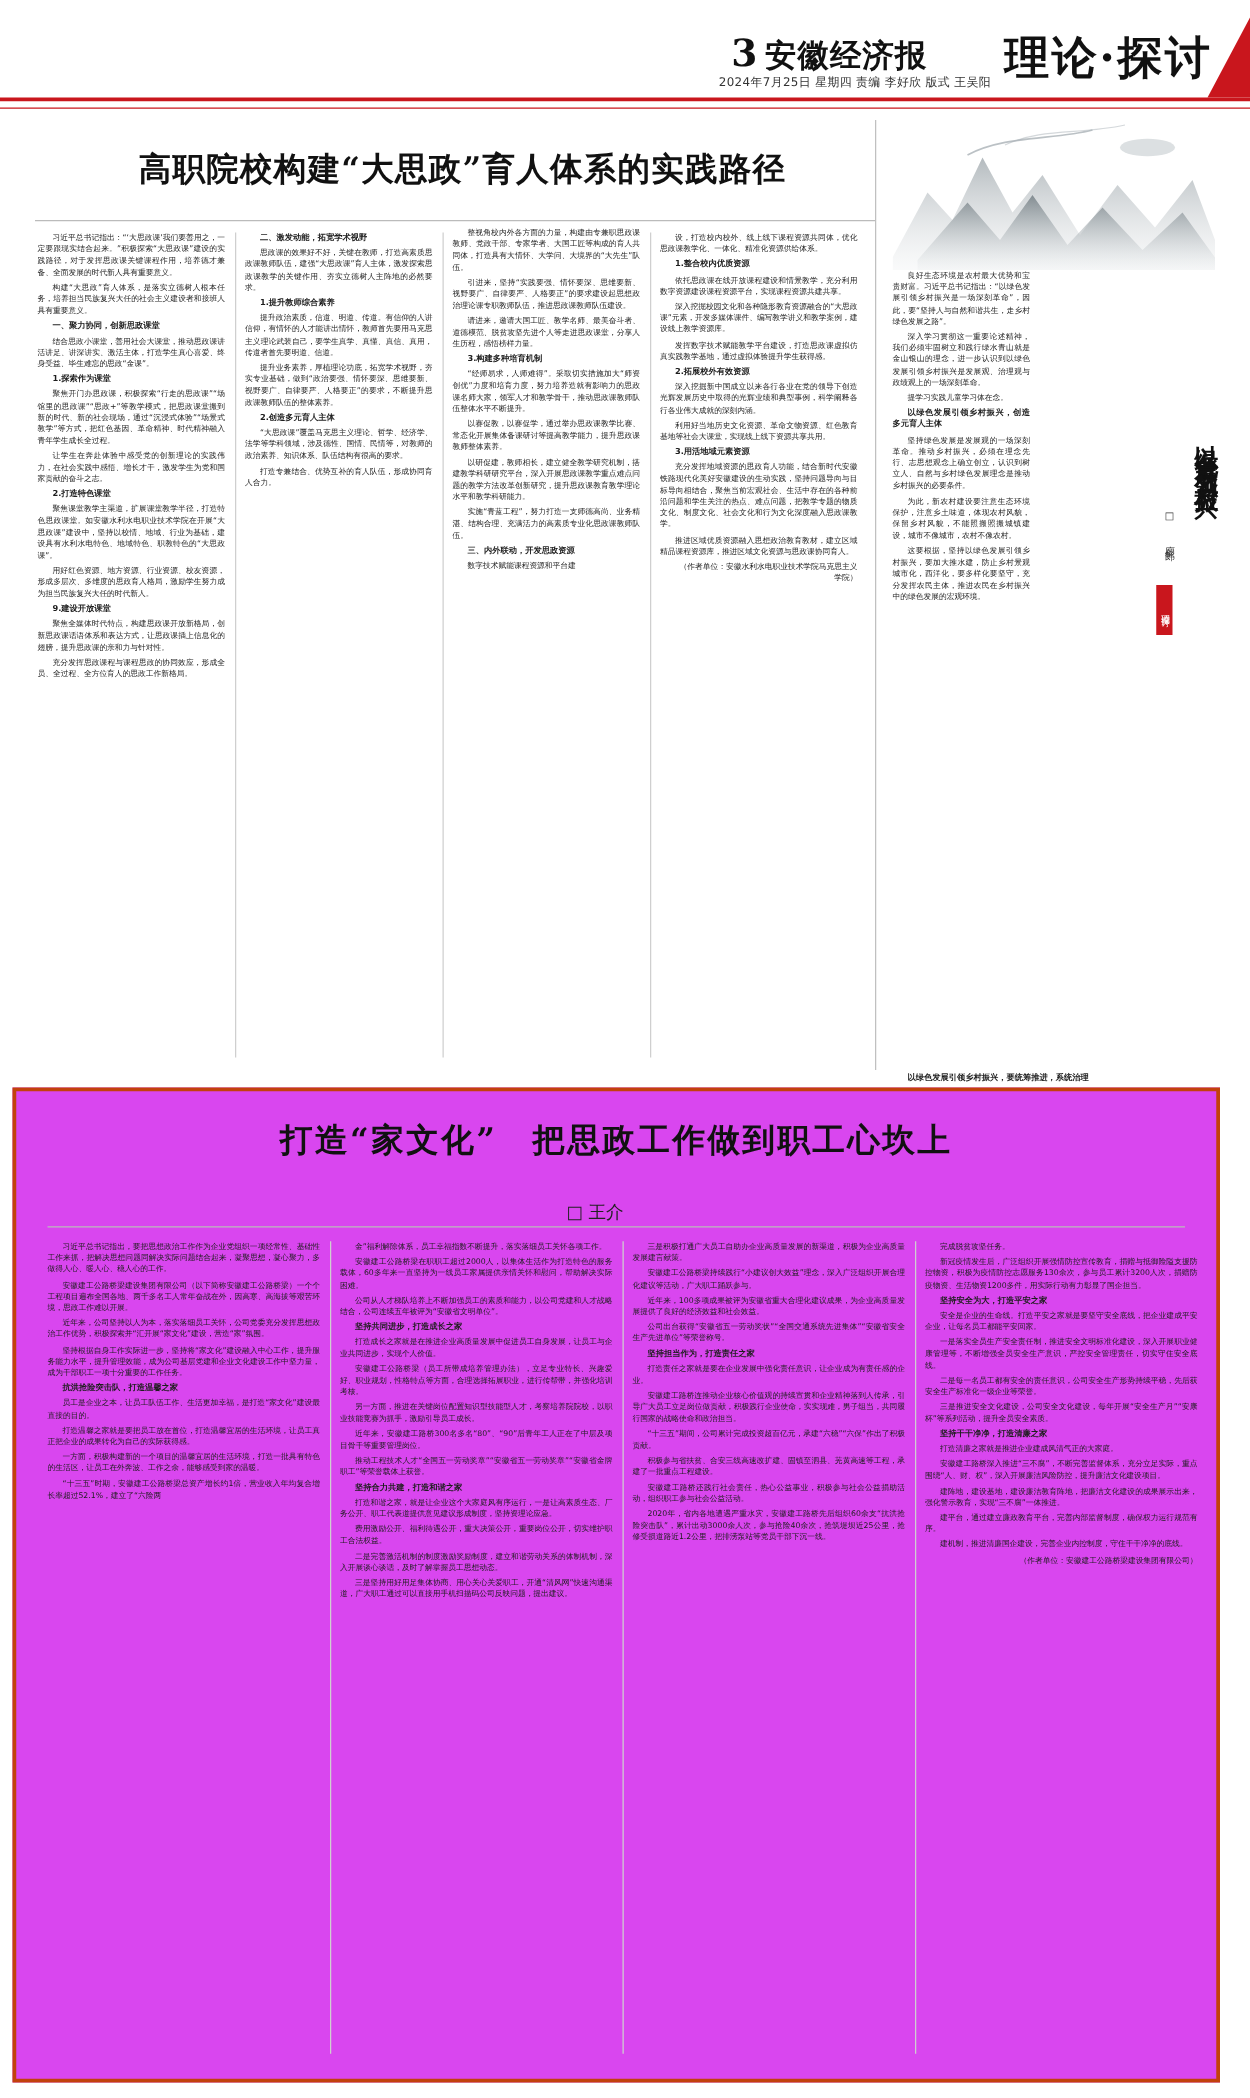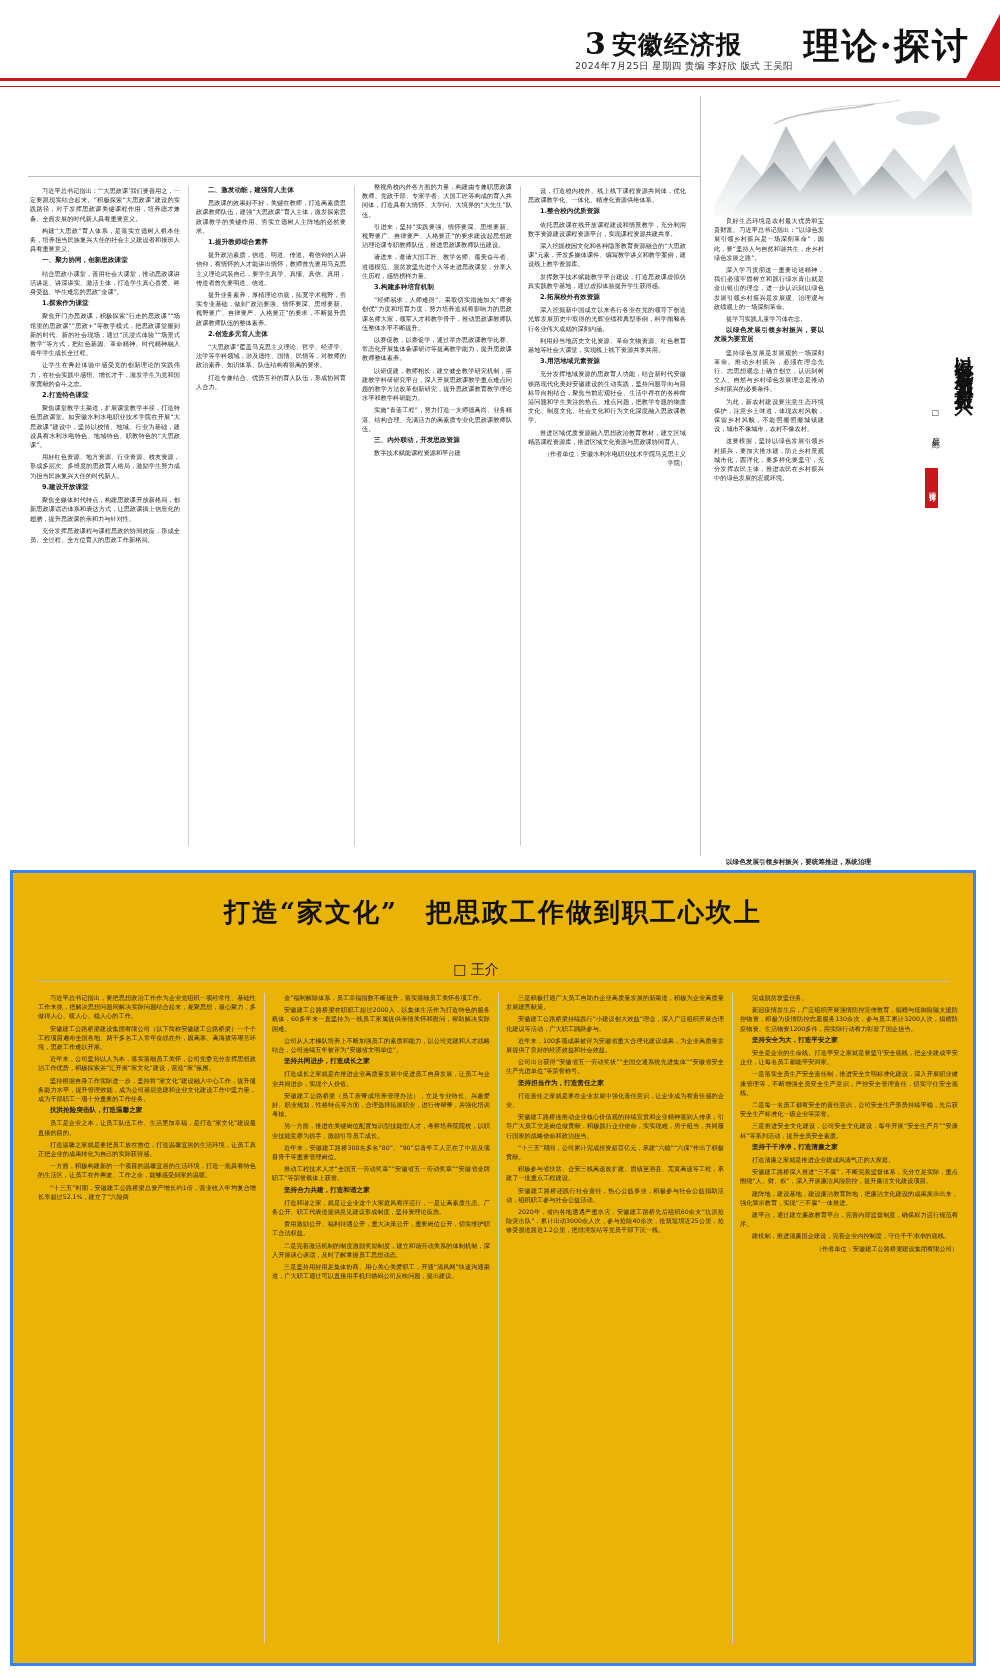--- a/index.html
+++ b/index.html
@@ -31,21 +31,21 @@
   
   .mtn{position:absolute;left:714px;top:96px;width:258px;height:120px;overflow:hidden;}
   .vtitle{position:absolute;right:22px;top:340px;width:34px;
     font-family:"DejaVu Serif","Liberation Serif",serif;font-size:19px;font-weight:bold;line-height:26px;
     writing-mode:vertical-rl;text-orientation:upright;letter-spacing:4px;color:#111;height:210px;}
   .vauthor{position:absolute;right:60px;top:408px;font-size:8px;writing-mode:vertical-rl;text-orientation:upright;letter-spacing:2px;color:#333;}
   .seal{position:absolute;right:62px;top:468px;width:13px;height:40px;background:#c9161d;color:#fff;font-size:7px;
     writing-mode:vertical-rl;text-orientation:upright;text-align:center;line-height:13px;letter-spacing:1px;}
 
   
-  .feature{position:absolute;left:10px;top:870px;width:960px;height:790px;border:3px solid #3b82f6;background:#eab308;}
+  .feature{position:absolute;left:10px;top:870px;width:960px;height:790px;border:3px solid #c2410c;background:#d946ef;}
   .f-title{position:absolute;left:30px;top:22px;width:900px;text-align:center;
     font-family:"DejaVu Serif","Liberation Serif",serif;font-size:26px;font-weight:bold;letter-spacing:2px;color:#111;}
   .f-sub{position:absolute;left:30px;top:62px;width:900px;text-align:center;font-size:12px;color:#222;}
   .f-author{position:absolute;left:13px;top:88px;width:900px;text-align:center;font-size:14px;color:#222;}
   .f-rule{position:absolute;left:25px;top:108px;width:910px;height:1px;background:#bbb;}
 
   .vline{position:absolute;width:1px;background:#cfcfcf;}
 </style>
 </head>
 <body>
@@ -55,41 +55,42 @@
   <div class="masthead">
     <div class="page-num">3</div>
     <div class="paper-name">安徽经济报</div>
     <div class="mh-meta">2024年7月25日  星期四  责编 李好欣  版式 王吴阳</div>
     <div class="section-title">理论·探讨</div>
     <div class="mh-redwedge"></div>
     <div class="mh-redline"></div>
     <div class="mh-thin" style="top:86px;height:1px;background:#c9161d;"></div>
   </div>
 
+  <div class="a1-title">高职院校构建“大思政”育人体系的实践路径</div>
   <div class="a1-rule"></div>
 
   <div class="col" style="left:30px;top:186px;width:150px;height:660px;">
     <p>习近平总书记指出：“‘大思政课’我们要善用之，一定要跟现实结合起来。”积极探索“大思政课”建设的实践路径，对于发挥思政课关键课程作用，培养德才兼备、全面发展的时代新人具有重要意义。</p>
     <p>构建“大思政”育人体系，是落实立德树人根本任务，培养担当民族复兴大任的社会主义建设者和接班人具有重要意义。</p>
     <p class="sub">一、聚力协同，创新思政课堂</p>
     <p>结合思政小课堂，善用社会大课堂，推动思政课讲活讲足、讲深讲实、激活主体，打造学生真心喜爱、终身受益、毕生难忘的思政“金课”。</p>
     <p class="sub">1.探索作为课堂</p>
     <p>聚焦开门办思政课，积极探索“行走的思政课”“场馆里的思政课”“思政+”等教学模式，把思政课堂搬到新的时代、新的社会现场，通过“沉浸式体验”“场景式教学”等方式，把红色基因、革命精神、时代精神融入青年学生成长全过程。</p>
     <p>让学生在奔赴体验中感受党的创新理论的实践伟力，在社会实践中感悟、增长才干，激发学生为党和国家贡献的奋斗之志。</p>
     <p class="sub">2.打造特色课堂</p>
     <p>聚焦课堂教学主渠道，扩展课堂教学半径，打造特色思政课堂。如安徽水利水电职业技术学院在开展“大思政课”建设中，坚持以校情、地域、行业为基础，建设具有水利水电特色、地域特色、职教特色的“大思政课”。</p>
     <p>用好红色资源、地方资源、行业资源、校友资源，形成多层次、多维度的思政育人格局，激励学生努力成为担当民族复兴大任的时代新人。</p>
     <p class="sub">9.建设开放课堂</p>
     <p>聚焦全媒体时代特点，构建思政课开放新格局，创新思政课话语体系和表达方式，让思政课插上信息化的翅膀，提升思政课的亲和力与针对性。</p>
     <p>充分发挥思政课程与课程思政的协同效应，形成全员、全过程、全方位育人的思政工作新格局。</p>
   </div>
   <div class="vline" style="left:188px;top:186px;height:660px;"></div>
 
   <div class="col" style="left:196px;top:186px;width:150px;height:660px;">
-    <p class="sub">二、激发动能，建强育人主体</p>
+    <p class="sub">二、激发动能，拓宽学术视野</p>
     <p>思政课的效果好不好，关键在教师，打造高素质思政课教师队伍，建强“大思政课”育人主体，激发探索思政课教学的关键作用、夯实立德树人主阵地的必然要求。</p>
     <p class="sub">1.提升教师综合素养</p>
     <p>提升政治素质，信道、明道、传道。有信仰的人讲信仰，有情怀的人才能讲出情怀，教师首先要用马克思主义理论武装自己，要学生真学、真懂、真信、真用，传道者首先要明道、信道。</p>
     <p>提升业务素养，厚植理论功底，拓宽学术视野，夯实专业基础，做到“政治要强、情怀要深、思维要新、视野要广、自律要严、人格要正”的要求，不断提升思政课教师队伍的整体素养。</p>
     <p class="sub">2.创造多元育人主体</p>
     <p>“大思政课”覆盖马克思主义理论、哲学、经济学、法学等学科领域，涉及德性、国情、民情等，对教师的政治素养、知识体系、队伍结构有很高的要求。</p>
     <p>打造专兼结合、优势互补的育人队伍，形成协同育人合力。</p>
   </div>
   <div class="vline" style="left:354px;top:186px;height:660px;"></div>
 
@@ -145,21 +146,21 @@
   </div>
 
   <div class="vtitle">以绿色发展引领乡村振兴</div>
   <div class="vauthor">□ 廖仁郎</div>
   <div class="seal">理论探讨</div>
 
   <div class="col" style="left:714px;top:216px;width:110px;height:630px;">
     <p>良好生态环境是农村最大优势和宝贵财富。习近平总书记指出：“以绿色发展引领乡村振兴是一场深刻革命”，因此，要“坚持人与自然和谐共生，走乡村绿色发展之路”。</p>
     <p>深入学习贯彻这一重要论述精神，我们必须牢固树立和践行绿水青山就是金山银山的理念，进一步认识到以绿色发展引领乡村振兴是发展观、治理观与政绩观上的一场深刻革命。</p>
     <p>提学习实践儿童学习体在念。</p>
-    <p class="sub">以绿色发展引领乡村振兴，要以发展为要宜居</p>
+    <p class="sub">以绿色发展引领乡村振兴，创造多元育人主体</p>
     <p>坚持绿色发展是发展观的一场深刻革命。推动乡村振兴，必须在理念先行、志思想观念上确立创立，认识到树立人、自然与乡村绿色发展理念是推动乡村振兴的必要条件。</p>
     <p>为此，新农村建设要注意生态环境保护，注意乡土味道，体现农村风貌，保留乡村风貌，不能照搬照搬城镇建设，城市不像城市，农村不像农村。</p>
     <p>这要根据，坚持以绿色发展引领乡村振兴，要加大推水建，防止乡村景观城市化，西洋化，要多样化要坚守，充分发挥农民主体，推进农民在乡村振兴中的绿色发展的宏观环境。</p>
   </div>
 
   <div class="col" style="left:714px;top:858px;width:256px;height:70px;">
     <p class="sub">以绿色发展引领乡村振兴，要统筹推进，系统治理</p>
   </div>
 
   <div class="feature">

